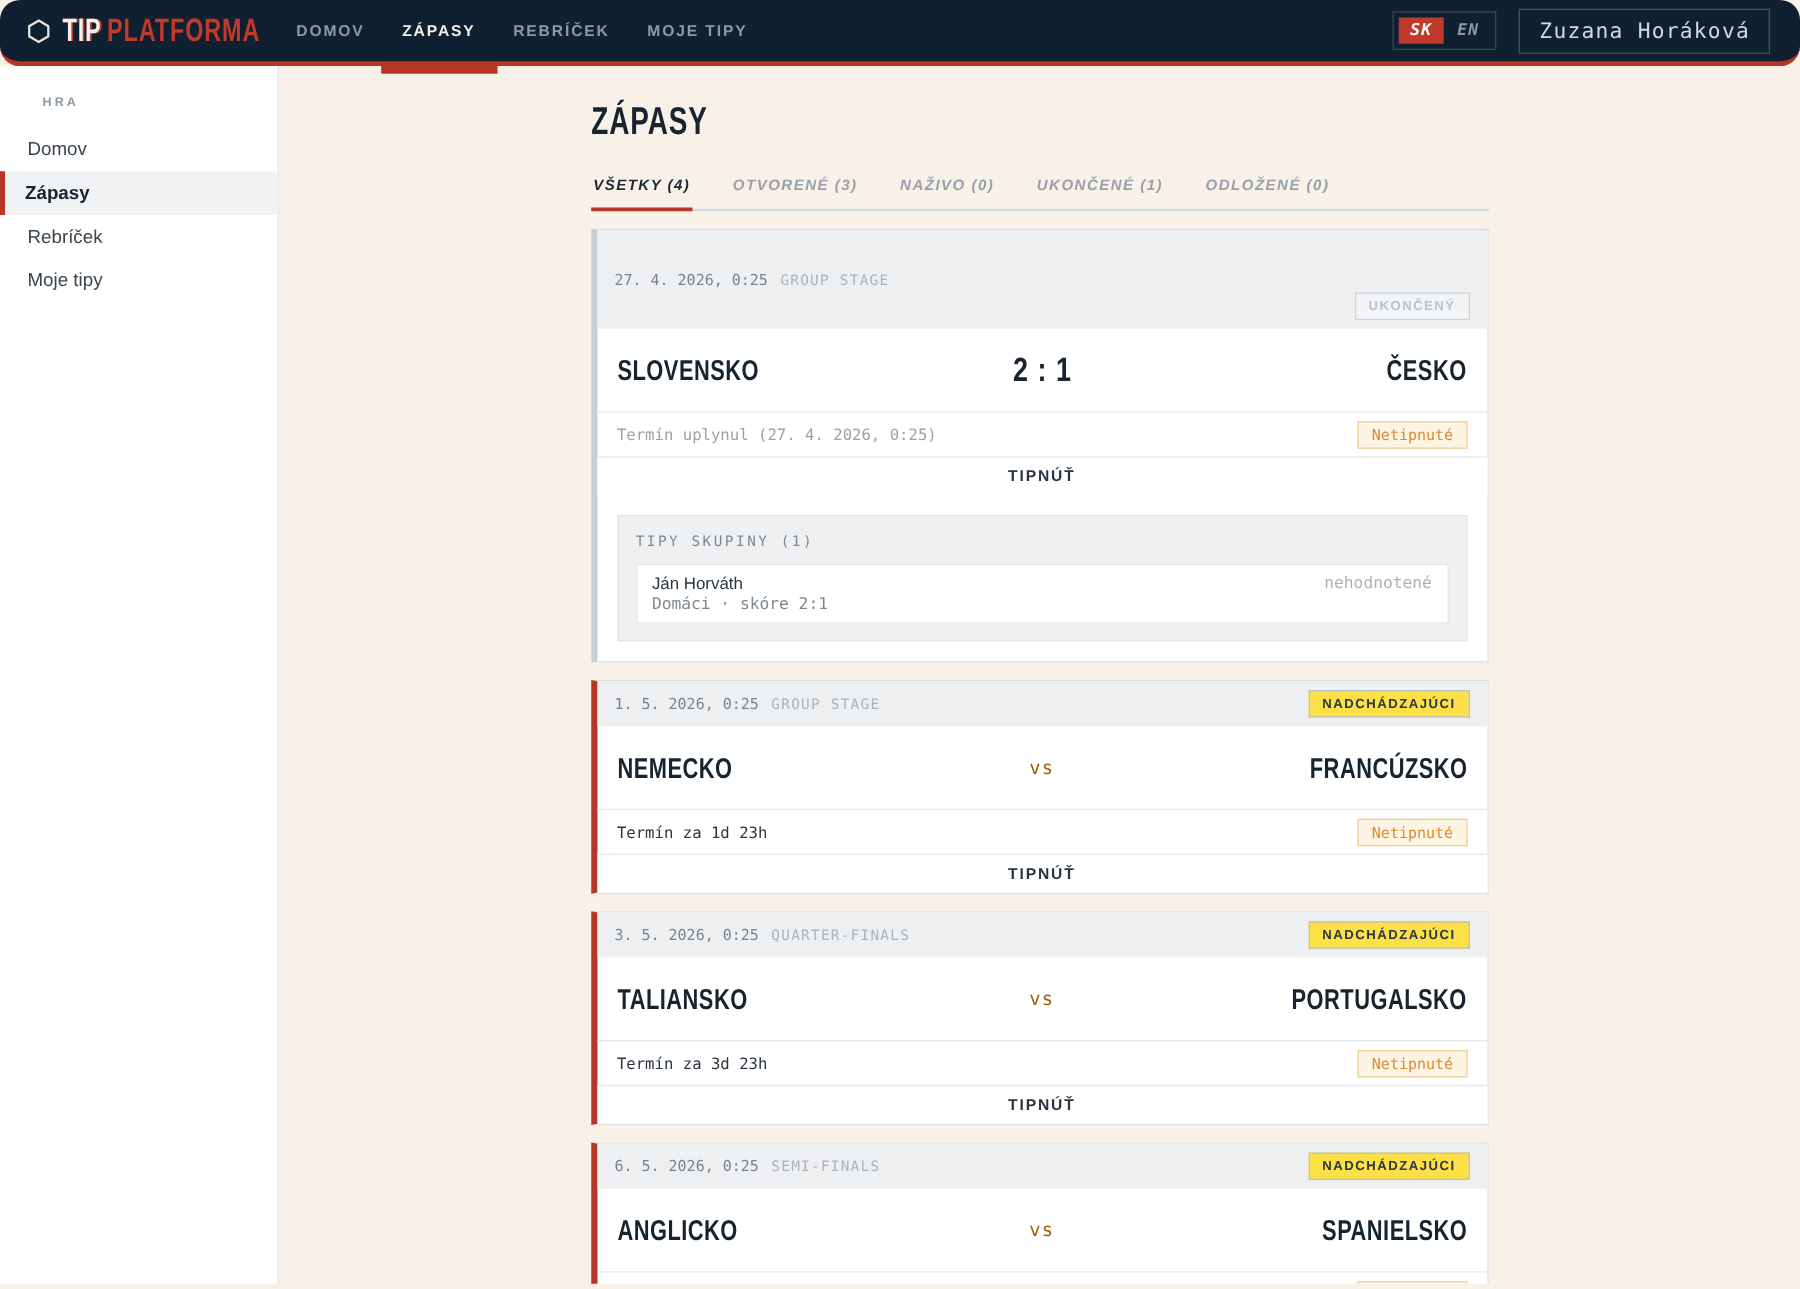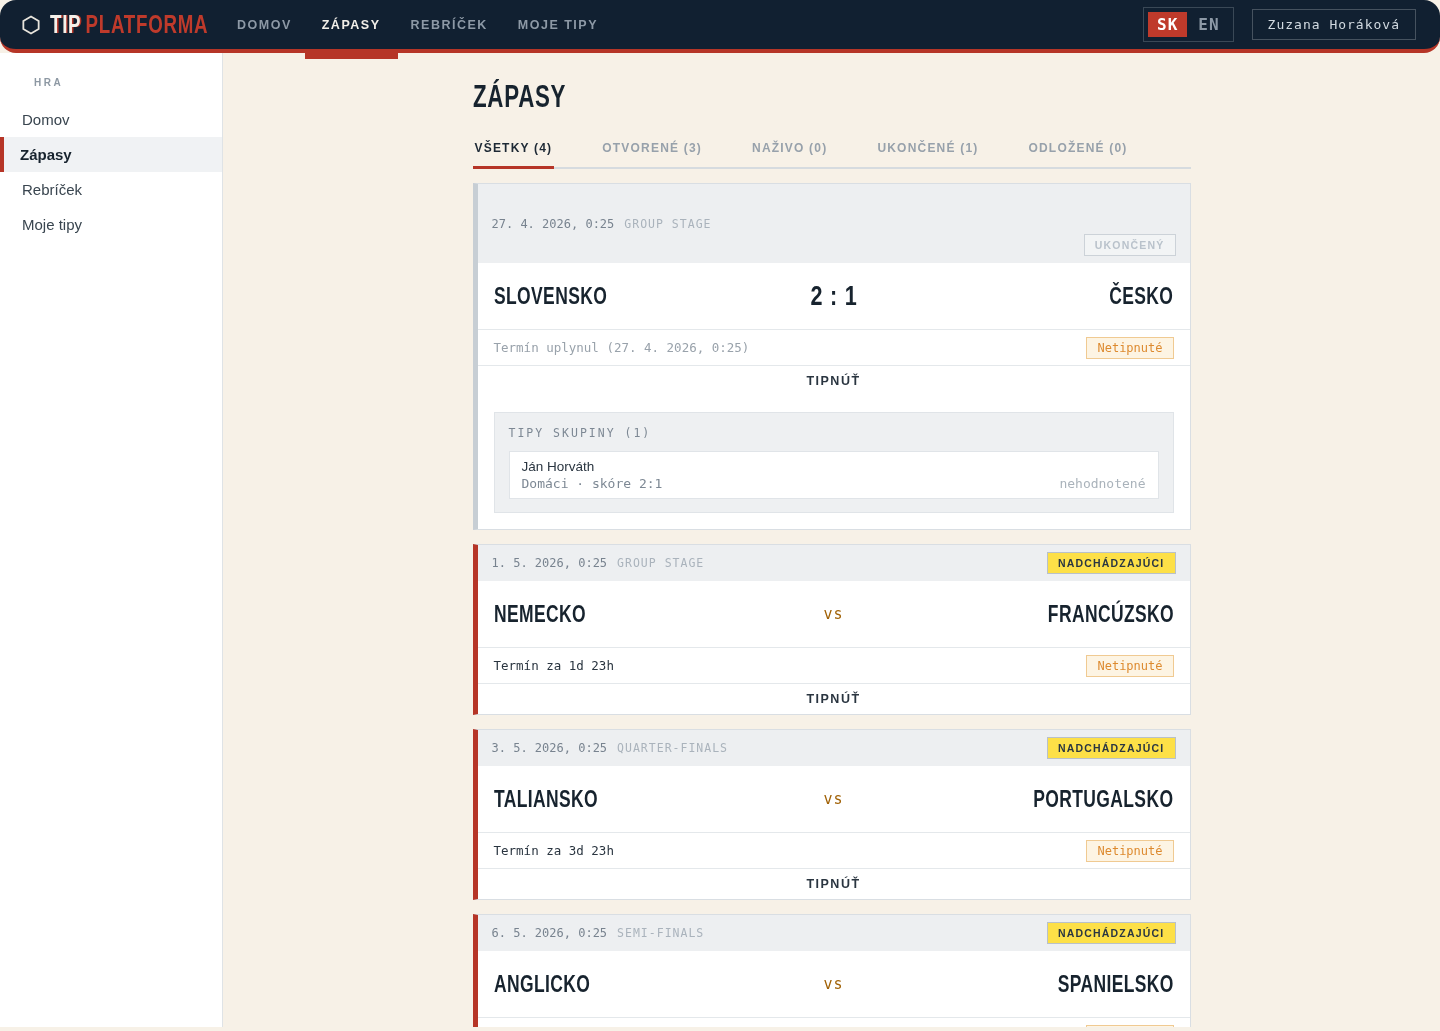--- a/index.html
+++ b/index.html
@@ -18,39 +18,39 @@
     display:inline-block; transform:scaleX(.72); transform-origin:left center; }
   .logo-tip { color:#f5f1ea; text-shadow:2px 0 0 #b63527; }
   .logo-platforma { color:#bf3a2b; margin-left:6px; }
   .nav-items { display:flex; align-items:stretch; gap:30px; margin-left:14px; height:53px; }
   .nav-item { display:flex; align-items:center; position:relative; cursor:pointer;
     font-weight:700; font-size:12.5px; letter-spacing:1.5px; color:#8d99a6; }
   .nav-item.active { color:#f2efe9; }
   .nav-item.active::after { content:""; position:absolute; left:-17px; right:-17px; top:53px; height:8px; background:#b63527; }
   .nav-right { margin-left:auto; display:flex; align-items:center; gap:18px; padding-right:24px; }
   .lang-toggle { display:flex; align-items:center; border:1px solid #3a4856; padding:4px; gap:2px; }
-  .lang-btn { font-size:16px; font-weight:700; padding:3px 9px; letter-spacing:1px; cursor:pointer; color:#8d99a6; }
+  .lang-btn { font-size:13px; font-weight:700; padding:3px 9px; letter-spacing:1px; cursor:pointer; color:#8d99a6;font-style:italic; }
   .lang-btn.active { background:#bf3a2b; color:#fff; }
-  .user-btn { border:1px solid #46525f; color:#d2dae1; font-size:13px; padding:7px 15px; letter-spacing:1px; cursor:pointer; background:transparent; }
+  .user-btn { border:1px solid #46525f; color:#d2dae1; font-size:17px; padding:7px 15px; letter-spacing:1px; cursor:pointer; background:transparent; }
 
   
   .shell { display:flex; height:974px; }
   .sidebar { width:223px; flex:0 0 auto; background:#ffffff; border-right:1px solid #dfe3e6; padding-top:24px; }
   .sidebar-section { font-size:10px; letter-spacing:2.5px; color:#8d98a3; padding:0 34px; margin-bottom:14px; font-weight:700; }
   .side-item { font-size:15px; color:#39454f; padding:9px 18px; cursor:pointer; border-left:4px solid transparent; }
   .side-item.active { background:#f0f2f4; border-left-color:#b63527; font-weight:700; color:#17232e; padding-left:16px; }
 
   .main { flex:1; overflow:hidden; }
   .content { width:718px; margin:0 auto; padding-top:26px; }
 
   .page-title { font-size:31px; font-weight:700; letter-spacing:1px; display:inline-block;
     transform:scaleX(.72); transform-origin:left center; color:#17232e; }
 
   
-  .tabs { display:flex; gap:46px; border-bottom:2px solid #d6dbdf; margin-top:18px; }
+  .tabs { display:flex; gap:30px; border-bottom:2px solid #d6dbdf; margin-top:18px;font-style:italic; }
   .tab { font-size:12px; font-weight:700; letter-spacing:1.2px; color:#97a1ab; padding:8px 2px 12px 2px; cursor:pointer; position:relative; white-space:nowrap; }
   .tab.active { color:#1d2935; }
   .tab.active::after { content:""; position:absolute; left:0; right:0; bottom:-2px; height:3px; background:#b63527; }
 
   
   .alert { margin-top:10px; background:#f5e8d4; border-left:4px solid #dd8126; padding:9px 16px;
     font-size:13px; color:#d9822b; }
 
   
   .card { background:#fff; border:1px solid #d9dee3; margin-top:14px; }
@@ -72,21 +72,21 @@
   .card-deadline { border-top:1px solid #e4e8eb; display:flex; align-items:center; padding:7px 16px; height:36px; }
   .deadline-text { font-size:12.5px; color:#2a3540; }
   .deadline-text.muted { color:#99a2ab; }
   .bet-badge { margin-left:auto; font-size:12px; color:#dd8a2f; background:#fdf4e3; border:1px solid #f0ca92; padding:3px 10px; }
   .card-action { border-top:1px solid #e4e8eb; text-align:center; padding:8px; font-size:12.5px; font-weight:700;
     letter-spacing:1.5px; color:#2a3540; cursor:pointer; background:#fff; width:100%; border-left:none; border-right:none; border-bottom:none; font-family:"Liberation Sans",sans-serif; display:block; }
 
   
   .group-tips { margin:16px; background:#eef0f2; border:1px solid #e0e4e8; padding:13px 14px; }
   .group-tips-title { font-size:11.5px; letter-spacing:2px; color:#7d8894; }
-  .tip-row { background:#fff; border:1px solid #e0e4e8; margin-top:11px; padding:7px 12px; display:flex; align-items:flex-end; }
+  .tip-row { background:#fff; border:1px solid #e0e4e8; margin-top:11px; padding:7px 12px; display:flex; align-items:flex-start; }
   .tip-name { font-size:13.5px; color:#2a3540; font-family:"Liberation Sans",sans-serif; }
   .tip-detail { font-size:13px; color:#7d8894; margin-top:2px; }
   .tip-result { margin-left:auto; font-size:13px; color:#aab3bb; }
 </style>
 </head>
 <body>
 
 <div class="navbar">
   <div class="logo-wrap">
     <svg class="logo-hex" viewBox="0 0 20 22">

